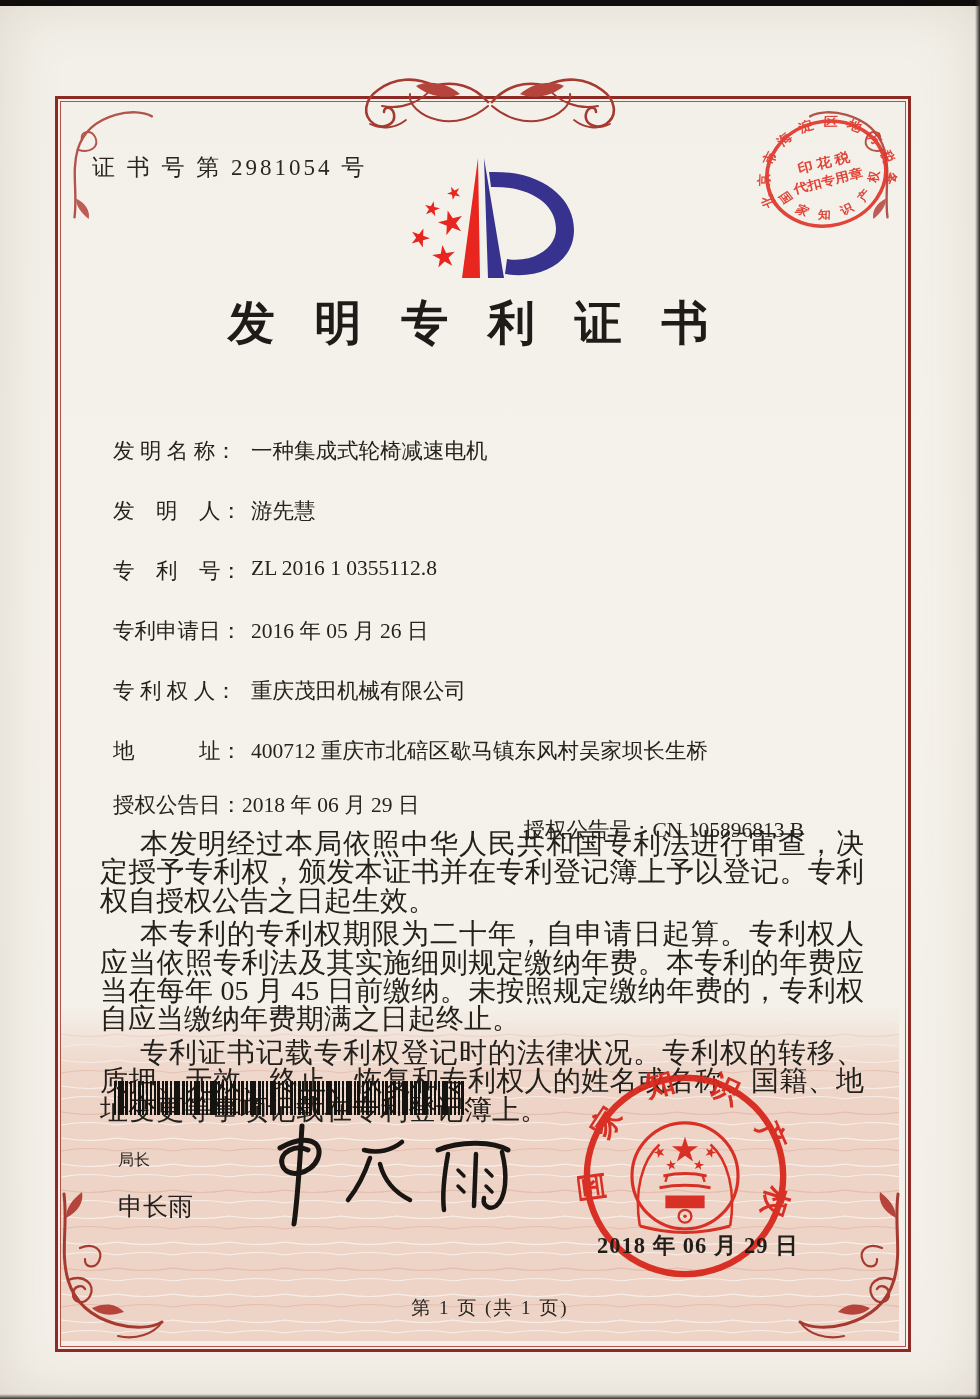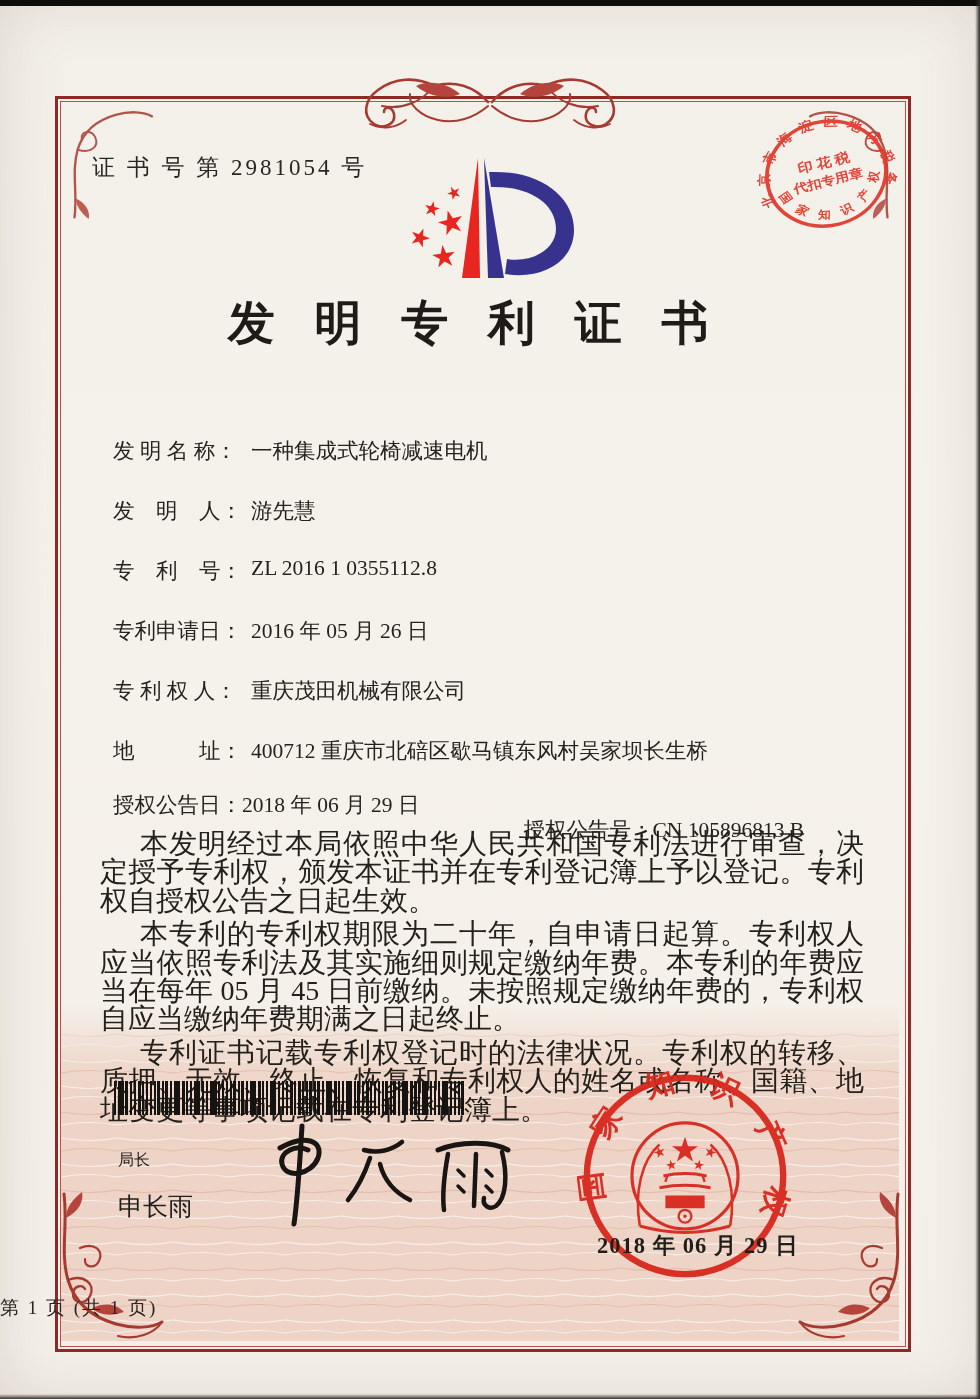--- a/index.html
+++ b/index.html
@@ -30,21 +30,21 @@
   .grant-right{left:502px;font-size:21.5px;white-space:pre;color:#26231f;}
   .paras{left:100px;top:830px;width:764px;font-size:28px;line-height:28.4px;text-align:justify;}
   .paras p{margin:0 0 5px 0;text-indent:40px;}
   .barcode{left:114px;top:1081px;width:352px;height:34px;background-color:transparent;background-image:
      repeating-linear-gradient(90deg,#151310 0 2px,rgba(0,0,0,0) 2px 4px),
      repeating-linear-gradient(90deg,rgba(0,0,0,0) 0 5px,#151310 5px 8px,rgba(0,0,0,0) 8px 13px,#151310 13px 14px,rgba(0,0,0,0) 14px 19px),
      repeating-linear-gradient(90deg,rgba(0,0,0,0) 0 11px,#151310 11px 13px,rgba(0,0,0,0) 13px 29px);}
   .director-title{left:118px;top:1150px;font-size:16px;font-family:"Liberation Sans","DejaVu Sans",sans-serif;color:#211e1b;}
   .director-name{left:118px;top:1190px;font-size:25px;font-family:Liberation Sans, sans-serif;color:#211e1b;}
   .seal-date{left:597px;top:1230px;font-size:22.5px;font-weight:bold;letter-spacing:1px;color:#211e1a;z-index:6;}
-  .footer{left:0;top:1295px;width:980px;font-size:19px;letter-spacing:2px;color:#2a2723;}
+  .footer{left:0;top:1295px;width:980px;text-align:center;font-size:19px;letter-spacing:2px;color:#2a2723;}
   .tax-stamp-wrap{left:750px;top:106px;width:152px;height:132px;transform:rotate(-14deg);opacity:.93;}
   .z3{z-index:3}.z4{z-index:4}.z5{z-index:5}
 </style>
 </head>
 <body>
 
 <div class="page">
 
   <svg width="0" height="0" style="position:absolute" aria-hidden="true">
     <defs>

